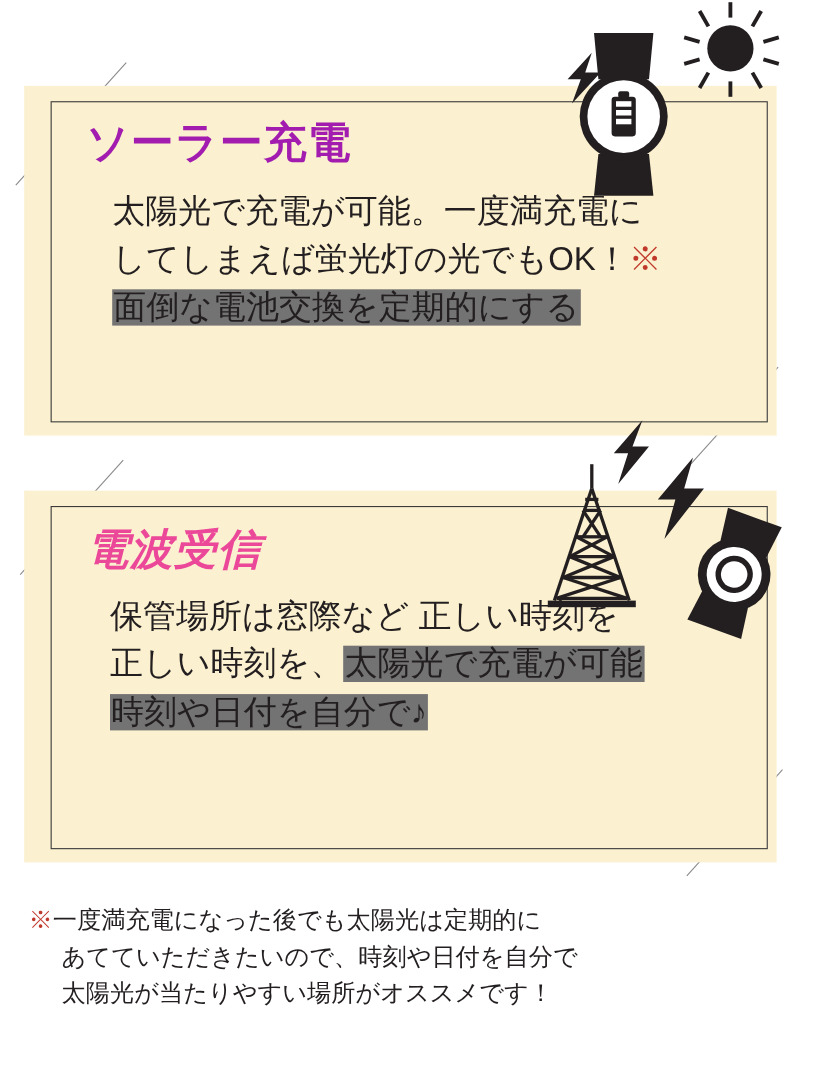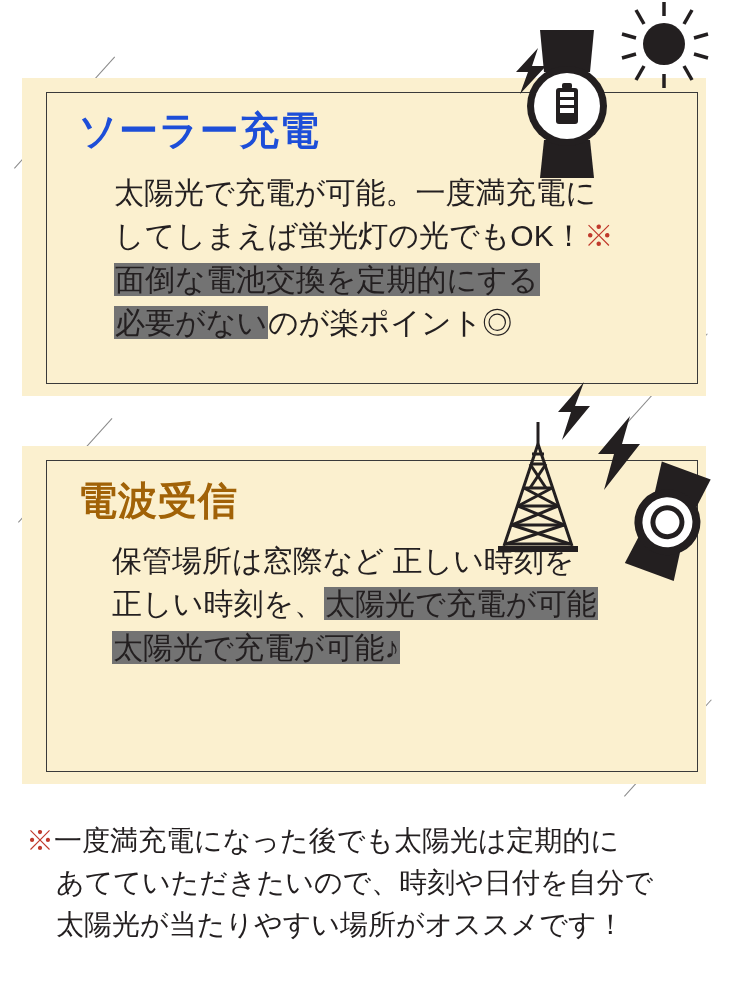--- a/index.html
+++ b/index.html
@@ -58,28 +58,28 @@
     box-sizing: border-box;
   }
 
   .heading {
     font-size: 39px;
     font-weight: bold;
     letter-spacing: 1px;
     line-height: 1.1;
     margin: 0;
   }
-  .heading-solar { color: #1d4ed8; }
-  .heading-radio { color: #a16207; }
+  .heading-solar { color: #a21caf; }
+  .heading-radio { color: #ec4899; font-style: italic; }
 
   .body-text {
     font-size: 30px;
     line-height: 1.45;
     color: #231f20;
-    margin: 16px;
+    margin: 4px;
     white-space: nowrap;
   }
   .body-text .line { display: block; }
 
   .hl {
     background: #737373;
     padding: 0 1px;
   }
   .ast {
     color: #c0392b;
@@ -94,21 +94,21 @@
   #radio-content { left: 78px; top: 480px; width: 610px; }
   #radio-content .heading { margin-bottom: 16px; }
   #radio-body .line { padding-left: 18px; }
 
   
   #footnote {
     position: absolute;
     left: 26px;
     top: 820px;
     width: 700px;
-    font-size: 28px;
+    font-size: 22px;
     line-height: 1.5;
     color: #231f20;
   }
   #footnote .line { display: block; white-space: nowrap; }
   #footnote .line.indent { padding-left: 30px; }
   #footnote .ast { color: #c0392b; }
 
   
   .illus { position: absolute; }
 
@@ -149,23 +149,20 @@
     <div class="heading heading-solar">ソーラー充電</div>
     <div class="body-text" id="solar-body">
       <span class="line">
         <span>太陽光で充電が可能。一度満充電に</span>
       </span>
       <span class="line">
         <span>してしまえば蛍光灯の光でもOK！</span><span class="ast">※</span>
       </span>
       <span class="line">
         <span class="hl">面倒な電池交換を定期的にする</span>
-      </span>
-      <span class="line">
-        <span class="hl">必要がない</span><span>のが楽ポイント◎</span>
       </span>
     </div>
   </div>
 
   <div class="illus" id="sun">
     <svg width="120" height="110" viewBox="0 0 120 110">
       <circle cx="64" cy="44" r="21" fill="#231f20"></circle>
       <g stroke="#231f20" stroke-width="3.5" stroke-linecap="butt">
         <line x1="64" y1="2" x2="64" y2="16"></line>
         <line x1="92" y1="10" x2="84" y2="24"></line>
@@ -207,21 +204,21 @@
   <div class="panel-inner" id="radio-content">
     <div class="heading heading-radio">電波受信</div>
     <div class="body-text" id="radio-body">
       <span class="line">
         <span>保管場所は窓際など 正しい時刻を</span>
       </span>
       <span class="line">
         <span>正しい時刻を、</span><span class="hl">太陽光で充電が可能</span>
       </span>
       <span class="line">
-        <span class="hl">太陽光で充電が可能♪</span>
+        <span class="hl">時刻や日付を自分で♪</span>
       </span>
     </div>
   </div>
 
   <div class="illus" id="tower">
     <svg width="120" height="140" viewBox="0 0 120 140">
       <g stroke="#231f20" stroke-width="3" fill="none">
         <line x1="58" y1="4" x2="58" y2="26"></line>
         <line x1="58" y1="26" x2="24" y2="128"></line>
         <line x1="58" y1="26" x2="92" y2="128"></line>

